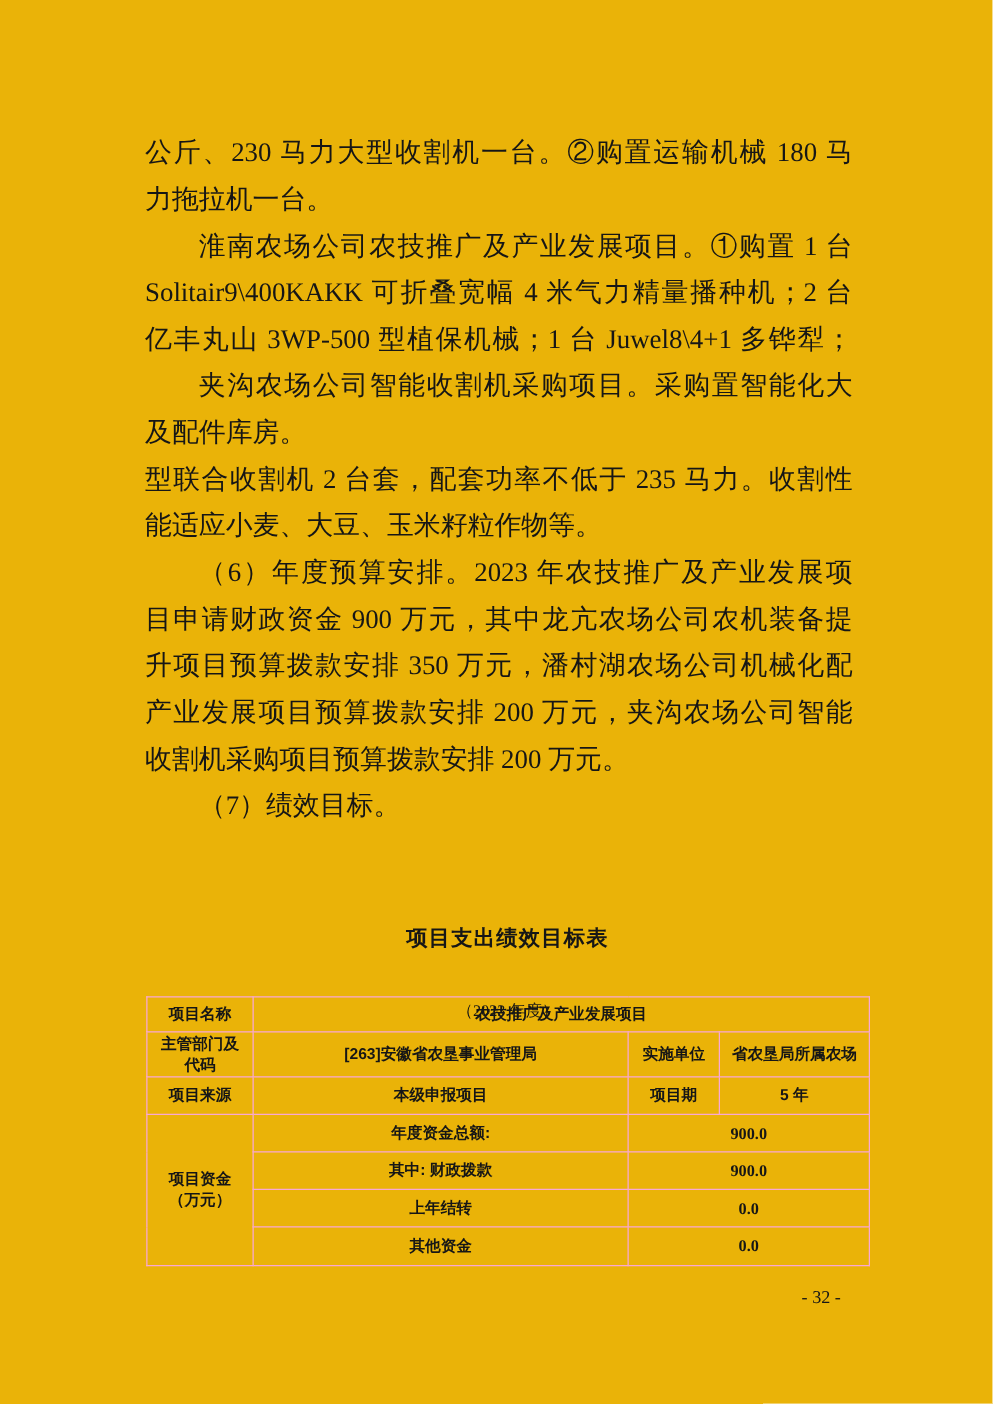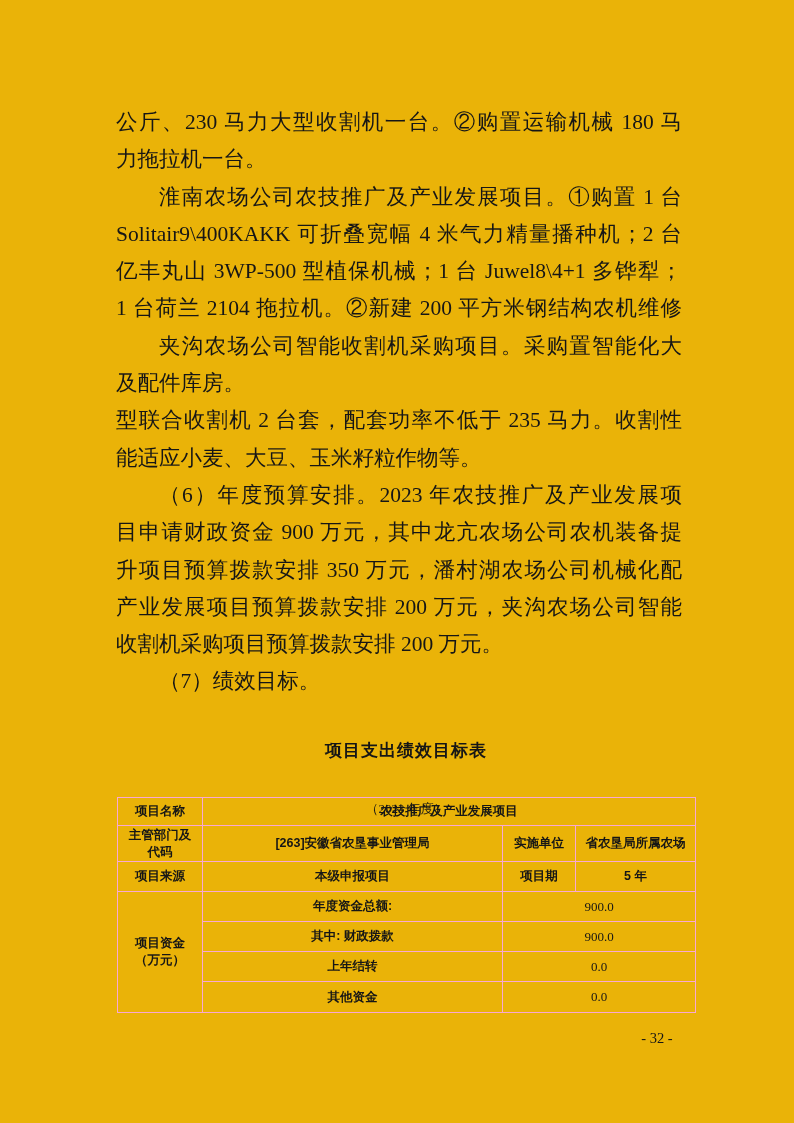--- a/index.html
+++ b/index.html
@@ -42,39 +42,38 @@
     padding:0;overflow:hidden;
   }
   .pre{white-space:pre-line;line-height:1.35;}
   .flabel{text-align:left;}
   .p1{padding-left:17px;}
   .p2{padding-left:31px;}
   .p3{padding-left:74px;}
   .fval{
     text-align:right;padding-right:9px;
     font-family:"Liberation Serif","DejaVu Serif",serif;
-    font-weight:normal;font-size:13px;
+    font-weight:bold;font-size:13px;
   }
   .page-num{
     position:absolute;top:1030px;left:620px;width:74px;text-align:center;
     font-size:14.5px;
   }
 </style>
 </head>
 <body>
 
 <div class="page">
 
   <div class="body-text">
     <div class="bline">公斤、230 马力大型收割机一台。②购置运输机械 180 马</div>
     <div class="bline pend">力拖拉机一台。</div>
     <div class="bline indent">淮南农场公司农技推广及产业发展项目。①购置 1 台</div>
     <div class="bline">Solitair9\400KAKK 可折叠宽幅 4 米气力精量播种机；2 台</div>
     <div class="bline">亿丰丸山 3WP-500 型植保机械；1 台 Juwel8\4+1 多铧犁；</div>
-    <div class="bline">1 台荷兰 2104 拖拉机。②新建 200 平方米钢结构农机维修</div>
     <div class="bline indent">夹沟农场公司智能收割机采购项目。采购置智能化大</div>
     <div class="bline pend">及配件库房。</div>
     <div class="bline">型联合收割机 2 台套，配套功率不低于 235 马力。收割性</div>
     <div class="bline pend">能适应小麦、大豆、玉米籽粒作物等。</div>
     <div class="bline indent">（6）年度预算安排。2023 年农技推广及产业发展项</div>
     <div class="bline">目申请财政资金 900 万元，其中龙亢农场公司农机装备提</div>
     <div class="bline">升项目预算拨款安排 350 万元，潘村湖农场公司机械化配</div>
     <div class="bline">产业发展项目预算拨款安排 200 万元，夹沟农场公司智能</div>
     <div class="bline pend">收割机采购项目预算拨款安排 200 万元。</div>
     <div class="bline indent pend">（7）绩效目标。</div>

